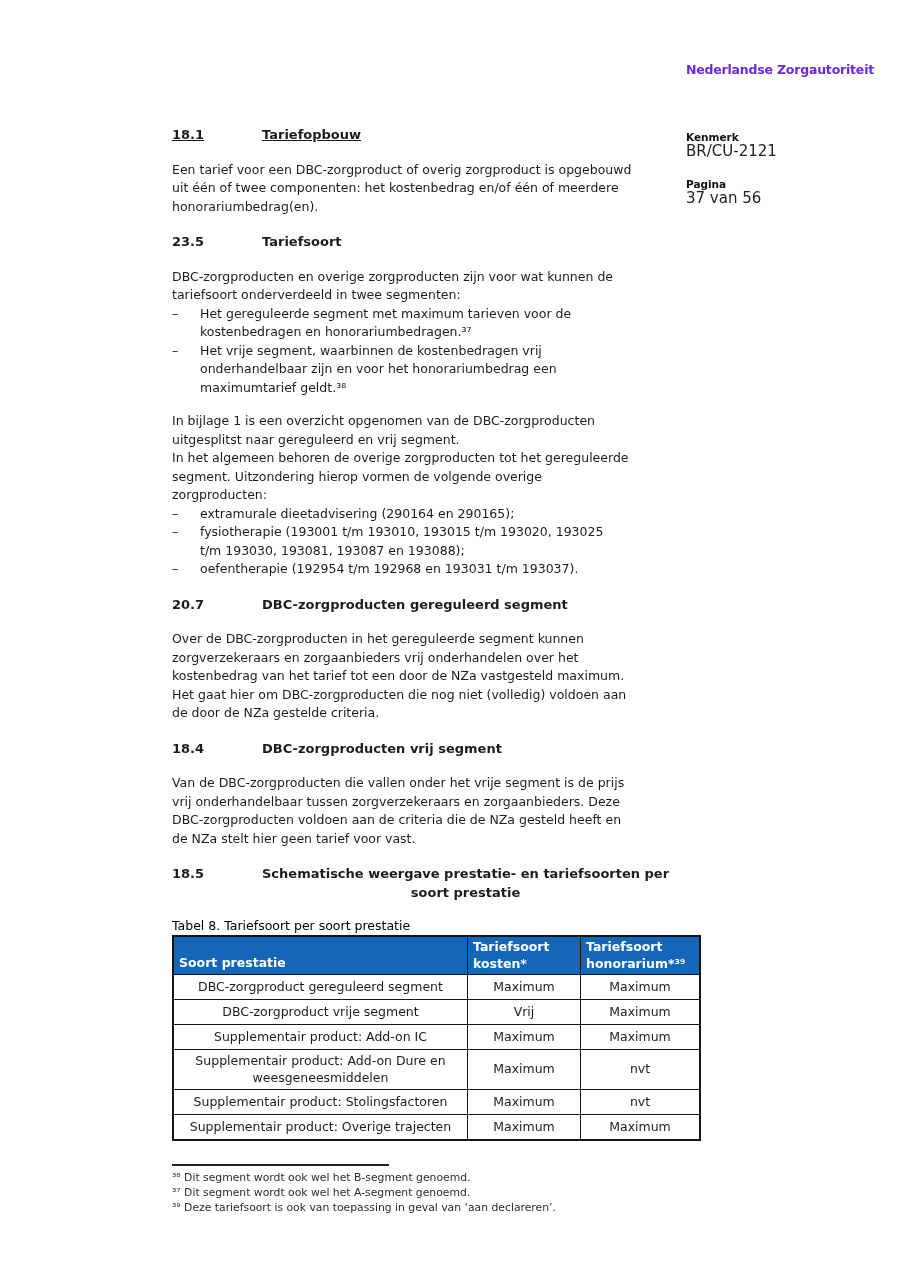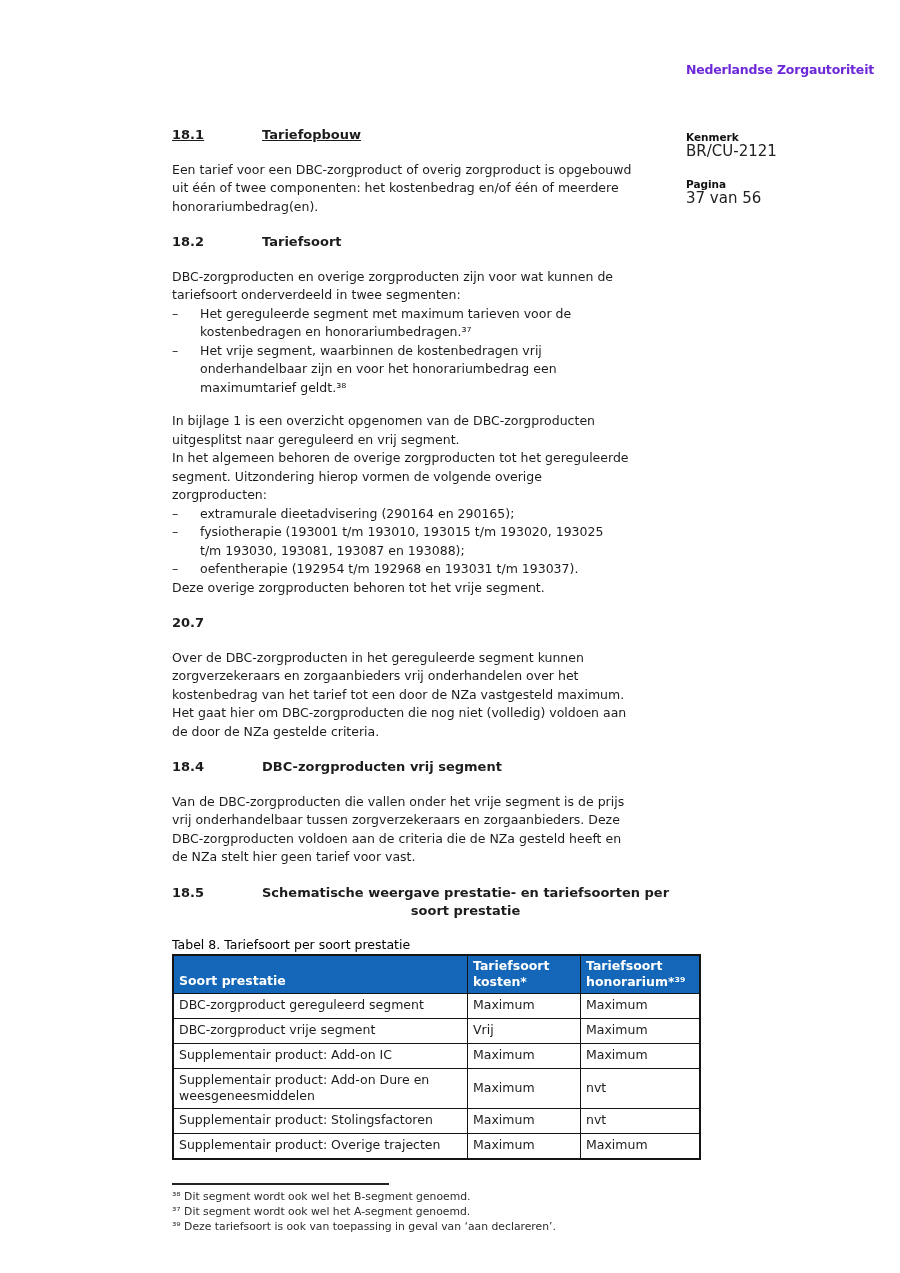--- a/index.html
+++ b/index.html
@@ -38,21 +38,21 @@
     font-size:12.5px; line-height:16.5px; padding:2px 5px; overflow:hidden;
   }
   table.data th {
     background:var(--header-bg,#1467b8); color:var(--header-fg,#ffffff);
     font-weight:bold; height:32px; vertical-align:top; padding-top:2px;
   }
   table.data th.col0 { vertical-align:bottom; padding-bottom:3px; }
   .col0 { width:283px; }
   .col1 { width:102px; }
   .col2 { width:108px; }
-  table.data td { height:18px; padding-top:3px; padding-bottom:3px; vertical-align:middle; }
+  table.data td { height:18px; padding-top:3px; padding-bottom:3px; vertical-align:middle;text-align:center; }
 
   .fn-sep { width:217px; border-top:2px solid #222; margin-top:23px; margin-bottom:4px; }
   #footnote-list .footnote { font-size:10.8px; line-height:15px; color:#2b2b2b; white-space:pre; }
 </style>
 </head>
 <body>
 
 <div class="brand">Nederlandse Zorgautoriteit</div>
 
 <div class="meta">
@@ -65,36 +65,35 @@
     <div class="meta-value">37 van 56</div>
   </div>
 </div>
 
 <div class="doc-col">
   <div id="doc-body">
       <div class="block heading"><span class="h-num">18.1</span><span class="h-title">Tariefopbouw</span></div>
       <div class="block para">Een tarief voor een DBC-zorgproduct of overig zorgproduct is opgebouwd
 uit één of twee componenten: het kostenbedrag en/of één of meerdere
 honorariumbedrag(en).</div>
-      <div class="block heading"><span class="h-num">18.2</span><span class="h-title">Tariefsoort</span></div>
+      <div class="block heading"><span class="h-num">23.5</span><span class="h-title">Tariefsoort</span></div>
       <div class="block para tight">DBC-zorgproducten en overige zorgproducten zijn voor wat kunnen de
 tariefsoort onderverdeeld in twee segmenten:</div>
       <div class="block list"><div class="list-item"><span class="dash">–</span><span class="li-text">Het gereguleerde segment met maximum tarieven voor de
 kostenbedragen en honorariumbedragen.³⁷</span></div><div class="list-item"><span class="dash">–</span><span class="li-text">Het vrije segment, waarbinnen de kostenbedragen vrij
 onderhandelbaar zijn en voor het honorariumbedrag een
 maximumtarief geldt.³⁸</span></div></div>
       <div class="block para tight">In bijlage 1 is een overzicht opgenomen van de DBC-zorgproducten
 uitgesplitst naar gereguleerd en vrij segment.
 In het algemeen behoren de overige zorgproducten tot het gereguleerde
 segment. Uitzondering hierop vormen de volgende overige
 zorgproducten:</div>
       <div class="block list tight"><div class="list-item"><span class="dash">–</span><span class="li-text">extramurale dieetadvisering (290164 en 290165);</span></div><div class="list-item"><span class="dash">–</span><span class="li-text">fysiotherapie (193001 t/m 193010, 193015 t/m 193020, 193025
 t/m 193030, 193081, 193087 en 193088);</span></div><div class="list-item"><span class="dash">–</span><span class="li-text">oefentherapie (192954 t/m 192968 en 193031 t/m 193037).</span></div></div>
-      <div class="block para">Deze overige zorgproducten behoren tot het vrije segment.</div>
-      <div class="block heading"><span class="h-num">20.7</span></div>
+      <div class="block heading"><span class="h-num">20.7</span><span class="h-title">DBC-zorgproducten gereguleerd segment</span></div>
       <div class="block para">Over de DBC-zorgproducten in het gereguleerde segment kunnen
 zorgverzekeraars en zorgaanbieders vrij onderhandelen over het
 kostenbedrag van het tarief tot een door de NZa vastgesteld maximum.
 Het gaat hier om DBC-zorgproducten die nog niet (volledig) voldoen aan
 de door de NZa gestelde criteria.</div>
       <div class="block heading"><span class="h-num">18.4</span><span class="h-title">DBC-zorgproducten vrij segment</span></div>
       <div class="block para">Van de DBC-zorgproducten die vallen onder het vrije segment is de prijs
 vrij onderhandelbaar tussen zorgverzekeraars en zorgaanbieders. Deze
 DBC-zorgproducten voldoen aan de criteria die de NZa gesteld heeft en
 de NZa stelt hier geen tarief voor vast.</div>

